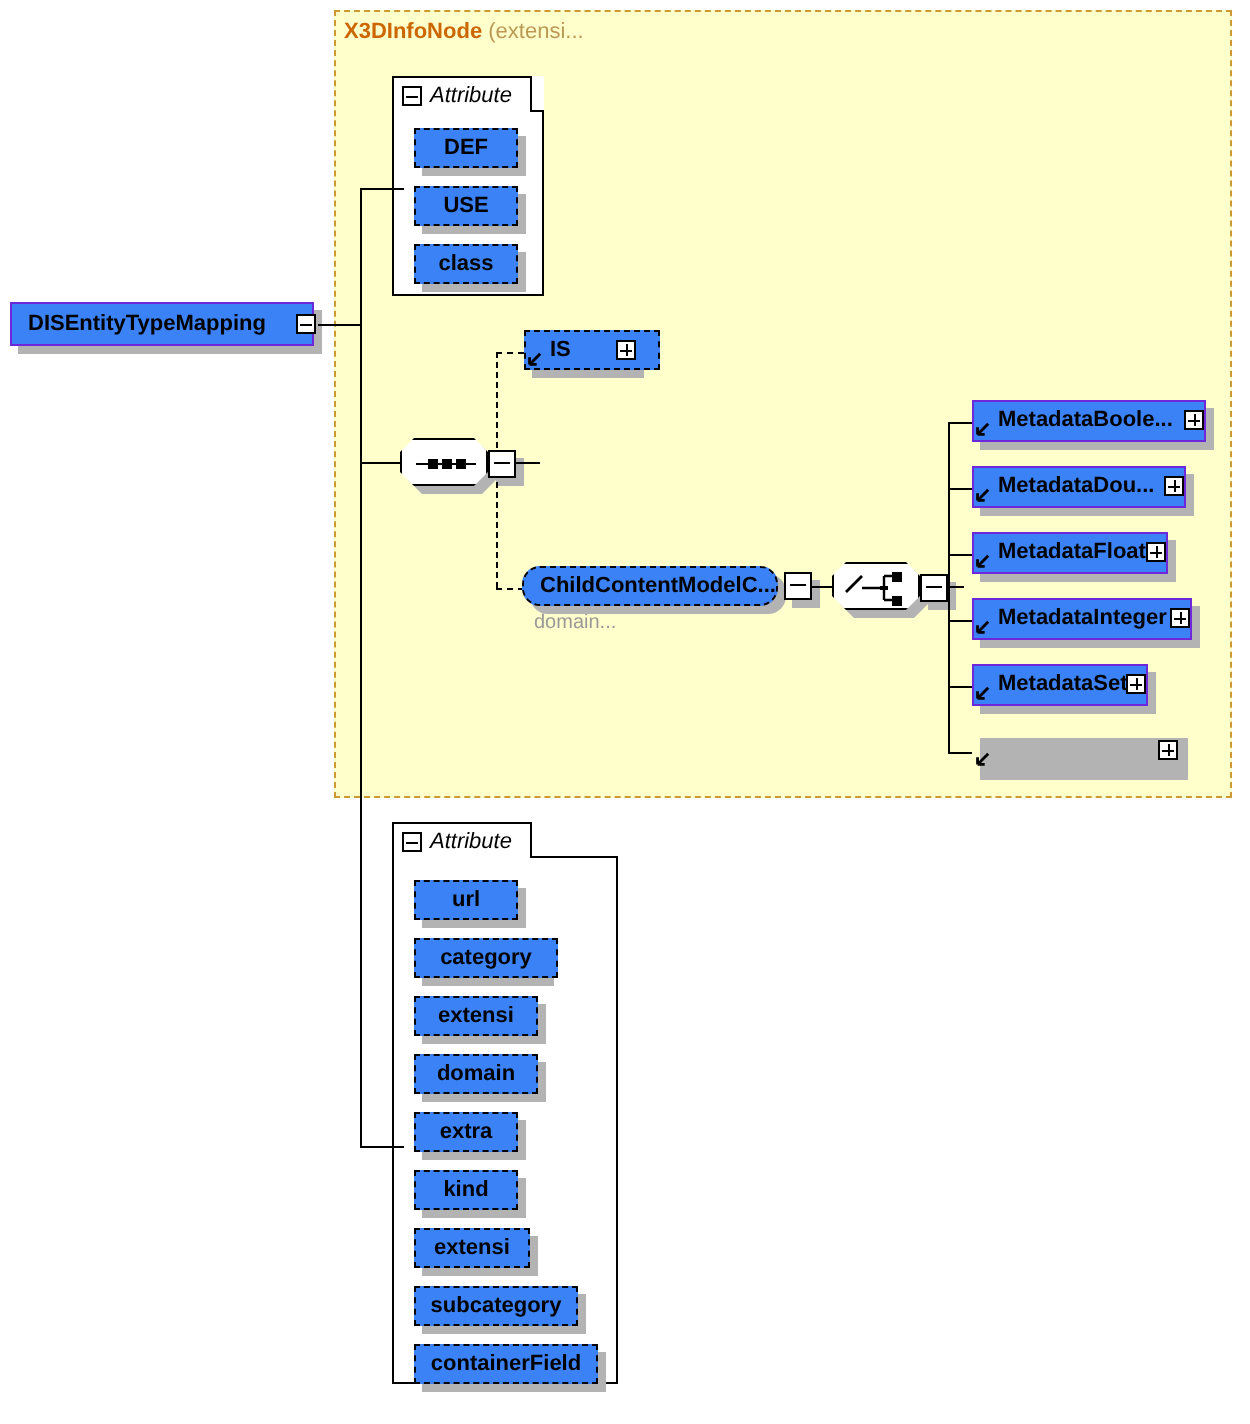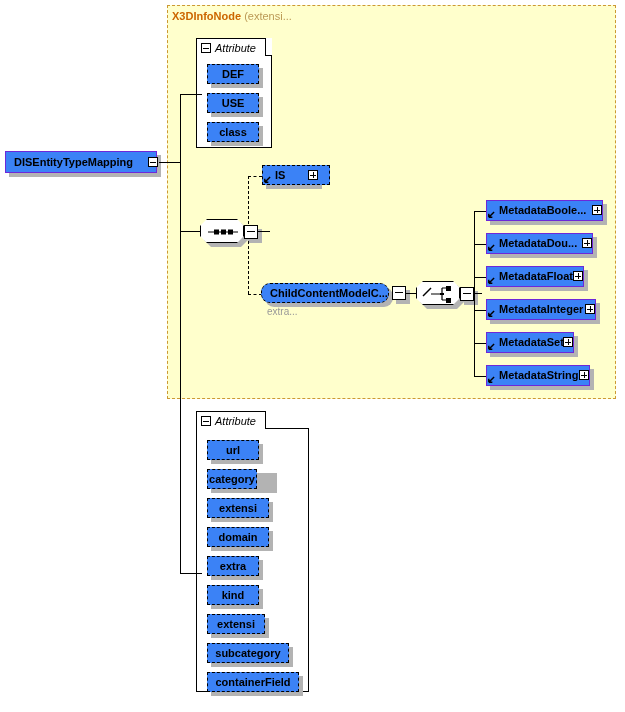--- a/index.html
+++ b/index.html
@@ -237,21 +237,21 @@
   </div>
   <svg class="refarrow" style="left:263px;top:176px;" width="9" height="9" viewBox="0 0 9 9">
     <path d="M8 1 L2 7 M2 7 L2 3 M2 7 L6 7" stroke="#000" stroke-width="1.6" fill="none"></path>
   </svg>
   <div class="tgl tgl-abs plus" style="left:308px;top:170px;"></div>
 
   <div class="shadow" style="left:265px;top:287px;width:128px;height:20px;border-radius:9px;"></div>
   <div class="node rounded" style="left:261px;top:283px;width:128px;height:20px;padding-left:8px;">
     <span class="nlabel">ChildContentModelC...</span>
   </div>
-  <div class="sublabel" style="left:267px;top:306px;">extra...</div>
+  <div class="sublabel" style="left:267px;top:306px;">domain...</div>
   <div class="shadow" style="left:396px;top:290px;width:14px;height:14px;"></div>
   <div style="position:absolute;left:392px;top:286px;width:14px;height:14px;border:1px solid #000;background:#fff;box-sizing:border-box;z-index:4;">
     <span style="position:absolute;left:2px;top:5px;width:8px;height:1px;background:#000;display:block;"></span>
   </div>
 
   <div class="ln h" style="left:406px;top:293px;width:10px;"></div>
 
   <div class="comp-shadow" style="left:420px;top:285px;"></div>
   <div class="comp" style="left:416px;top:281px;">
     <svg width="44" height="24" viewBox="0 0 44 24">
@@ -318,43 +318,40 @@
   <div class="node solid" style="left:486px;top:332px;width:88px;height:21px;padding-left:12px;">
     <span class="nlabel">MetadataSet</span>
   </div>
   <svg class="refarrow" style="left:487px;top:343px;" width="9" height="9" viewBox="0 0 9 9">
     <path d="M8 1 L2 7 M2 7 L2 3 M2 7 L6 7" stroke="#000" stroke-width="1.6" fill="none"></path>
   </svg>
   <div class="tgl tgl-abs plus" style="left:563px;top:337px;"></div>
 
   <div class="ln h" style="left:474px;top:376px;width:12px;"></div>
   <div class="shadow" style="left:490px;top:369px;width:104px;height:21px;"></div>
-  <div class="node solid" style="left:486px;top:365px;width:104px;height:21px;padding-left:12px;">
-    <span class="nlabel">MetadataString</span>
-  </div>
   <svg class="refarrow" style="left:487px;top:376px;" width="9" height="9" viewBox="0 0 9 9">
     <path d="M8 1 L2 7 M2 7 L2 3 M2 7 L6 7" stroke="#000" stroke-width="1.6" fill="none"></path>
   </svg>
   <div class="tgl tgl-abs plus" style="left:579px;top:370px;"></div>
 
   <div class="grp" style="left:196px;top:411px;width:113px;height:281px;">
     <div class="grp-tab" style="width:70px;">
       <span class="tgl"></span>
       <span class="label">Attribute</span>
     </div>
     <div class="grp-body" style="top:17px;width:113px;height:264px;"></div>
   </div>
 
   <div class="shadow" style="left:211px;top:444px;width:52px;height:20px;"></div>
   <div class="node dashed" style="left:207px;top:440px;width:52px;height:20px;justify-content:center;">
     <span class="nlabel">url</span>
   </div>
 
   <div class="shadow" style="left:211px;top:473px;width:66px;height:20px;"></div>
-  <div class="node dashed" style="left:207px;top:469px;width:50px;height:20px;justify-content:center;">
+  <div class="node dashed" style="left:207px;top:469px;width:72px;height:20px;justify-content:center;">
     <span class="nlabel">category</span>
   </div>
 
   <div class="shadow" style="left:211px;top:502px;width:62px;height:20px;"></div>
   <div class="node dashed" style="left:207px;top:498px;width:62px;height:20px;justify-content:center;">
     <span class="nlabel">extensi</span>
   </div>
 
   <div class="shadow" style="left:211px;top:531px;width:62px;height:20px;"></div>
   <div class="node dashed" style="left:207px;top:527px;width:62px;height:20px;justify-content:center;">

